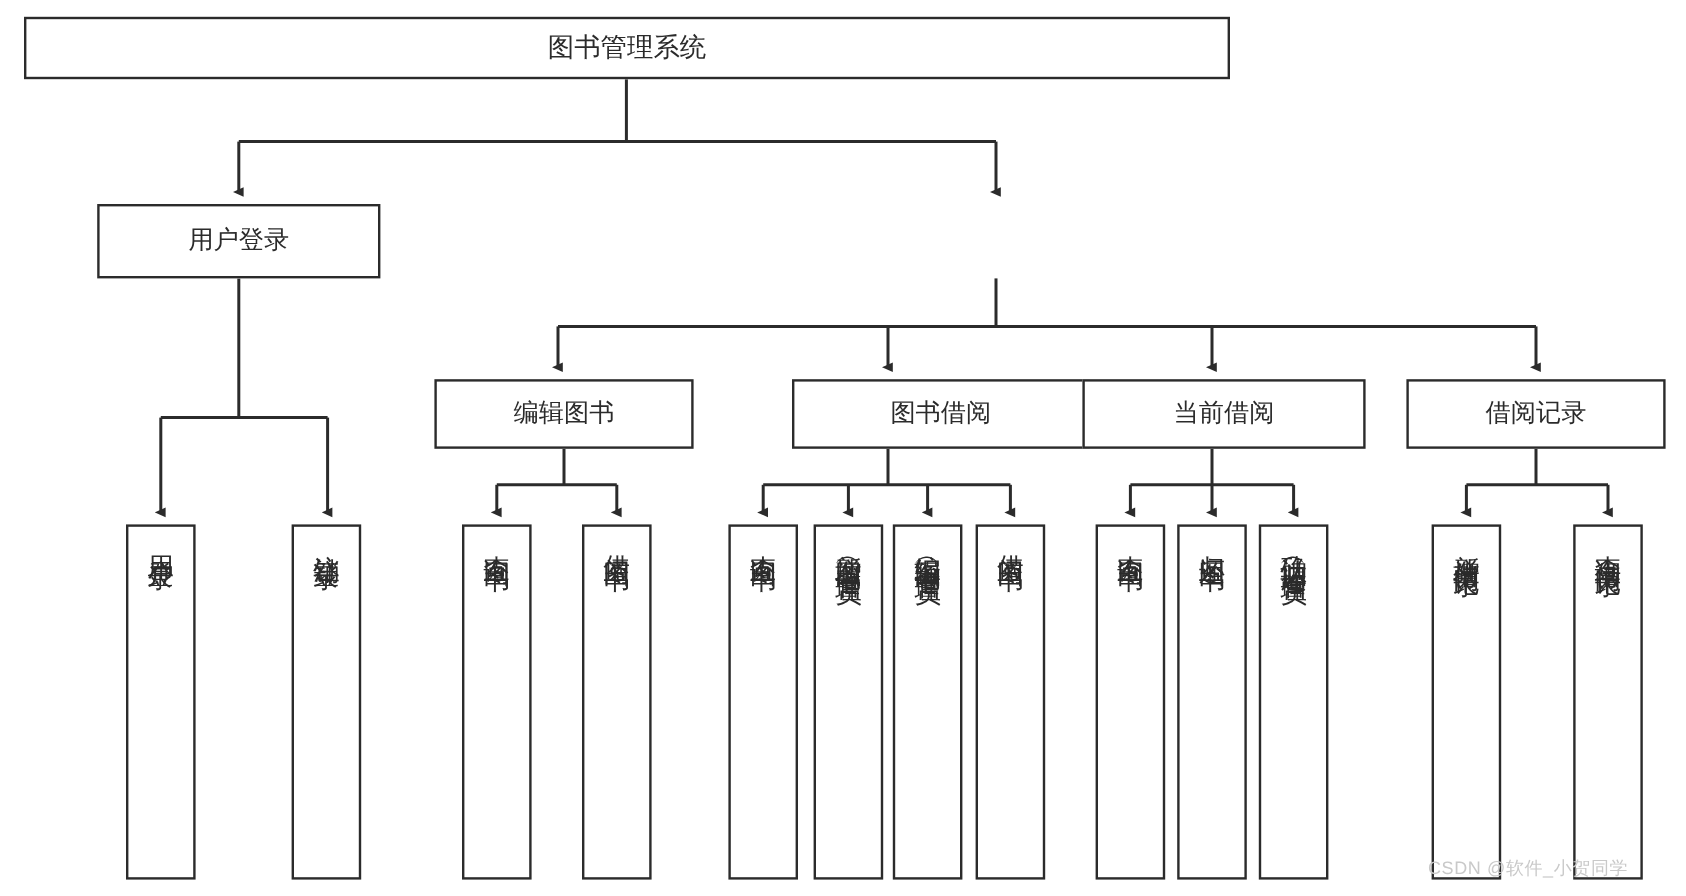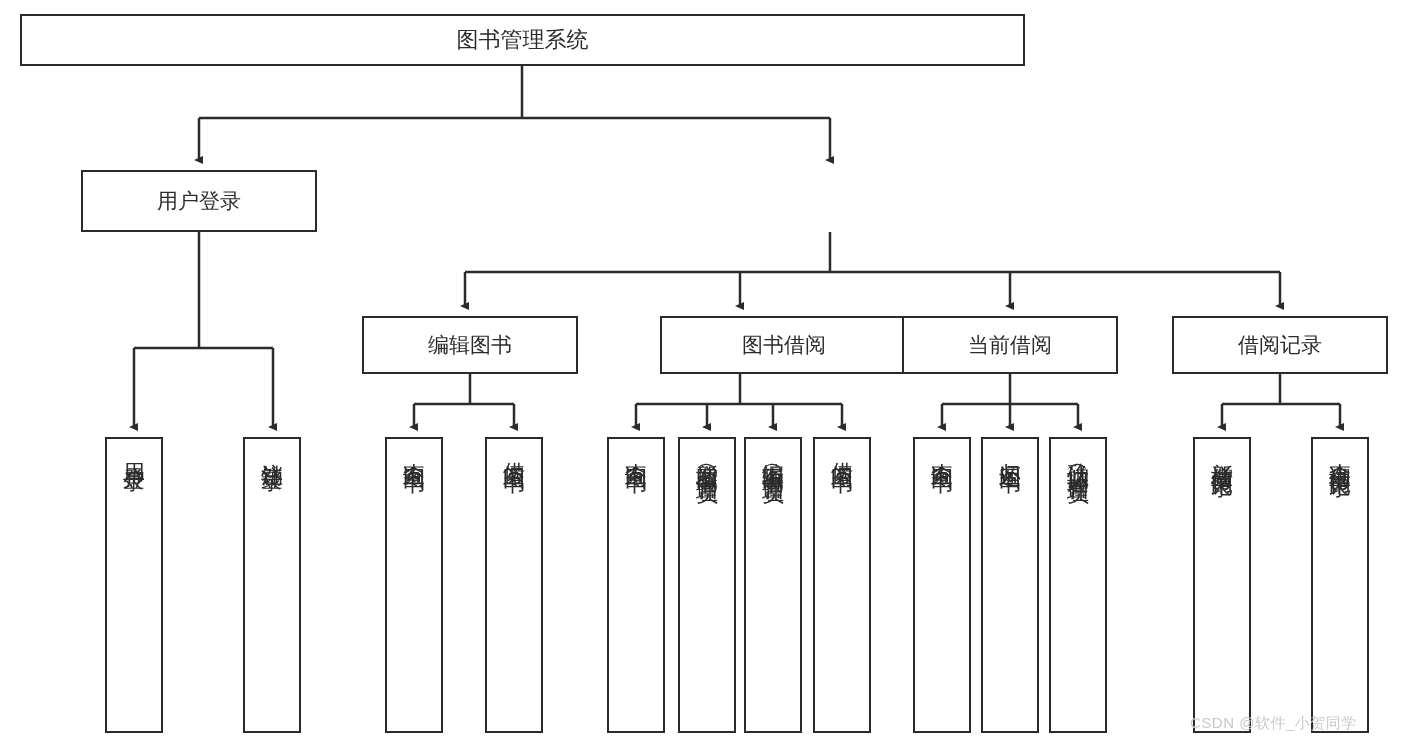--- a/index.html
+++ b/index.html
@@ -136,21 +136,21 @@
 
 
   <div class="node horiz" style="left:362px; top:316px; width:216px; height:58px;">
     <span class="label">编辑图书</span>
   </div>
 
   <div class="node horiz" style="left:632px; top:316px; width:248px; height:58px;margin-left:28px;">
     <span class="label">图书借阅</span>
   </div>
 
-  <div class="node horiz" style="left:902px; top:316px; width:216px; height:58px;">
+  <div class="node horiz" style="left:902px; top:316px; width:236px; height:58px;">
     <span class="label">当前借阅</span>
   </div>
 
   <div class="node horiz" style="left:1172px; top:316px; width:216px; height:58px;">
     <span class="label">借阅记录</span>
   </div>
 
   <div class="node vert" style="left:105px; top:437px; width:58px; height:296px;">
     <span class="label">用户登录</span>
   </div>

